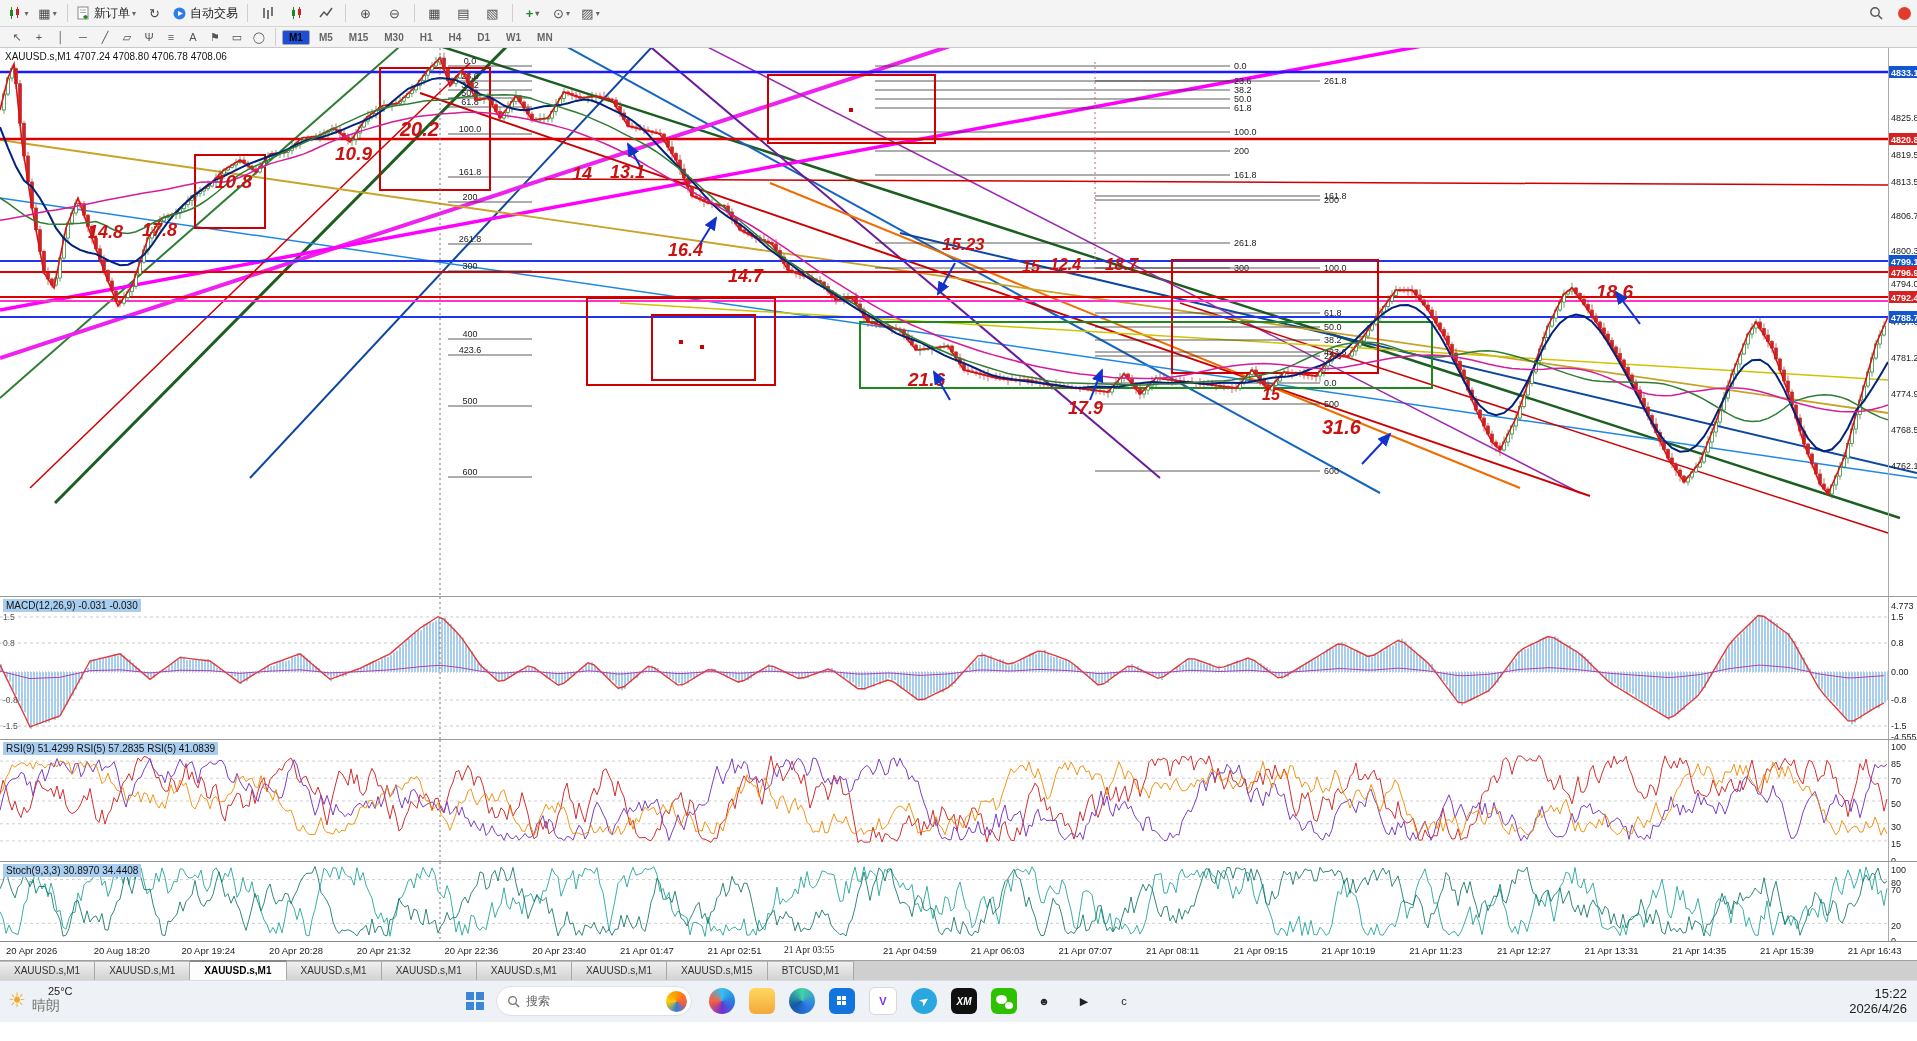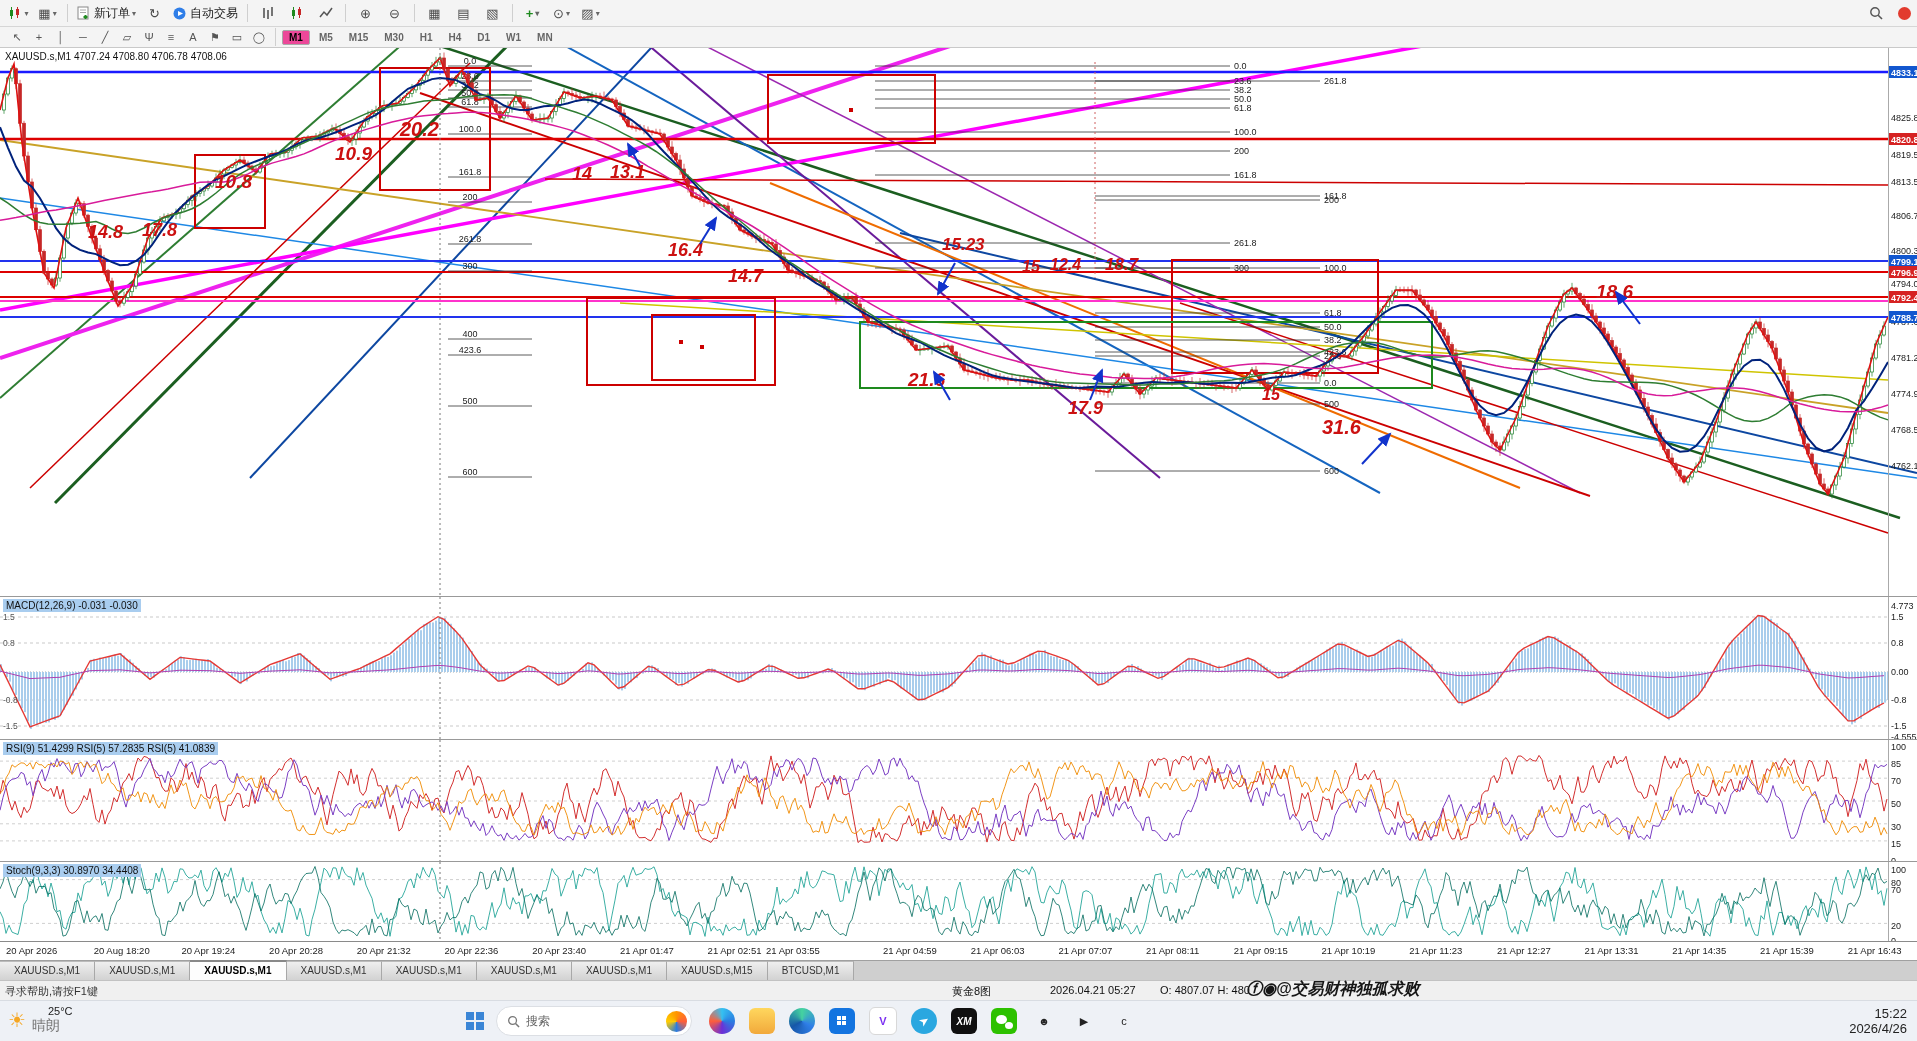--- a/index.html
+++ b/index.html
@@ -12,21 +12,21 @@
   .tb-right{display:flex;align-items:center;padding-right:6px;gap:8px;}
   .tb-btn{display:inline-flex;align-items:center;justify-content:center;height:21px;min-width:21px;
           padding:0 3px;margin:0 1px;border-radius:3px;font-size:13px;color:#4a4a4a;cursor:default;}
   .tb-btn .lbl{font-size:12px;margin-left:4px;color:#222;}
   .tb-btn .caret{font-size:8px;margin-left:2px;color:#666;}
   .tb-btn.green{color:#1e8a1e;font-weight:bold;}
   .sep{width:1px;height:18px;background:#cfcfcf;margin:0 5px;flex:none;}
   .tool-btn{display:inline-flex;align-items:center;justify-content:center;width:20px;height:17px;margin:0 1px;
             font-size:11px;color:#555;border-radius:2px;}
   .tf-btn{font-size:10px;font-weight:bold;color:#666;padding:1px 6px;margin:0 1px;border:1px solid transparent;border-radius:2px;}
-  .tf-btn.active{background:#ec4899;border-color:#a9a9a9;color:#000;}
+  .tf-btn.active{background:#1d4ed8;border-color:#a9a9a9;color:#000;}
   .badge{width:13px;height:13px;border-radius:50%;background:#e23b2e;display:inline-block;}
   
   .chart-area{position:relative;width:1917px;background:#fff;}
   .panel{position:relative;width:1917px;}
   .panel svg{display:block;}
   .chart-title{position:absolute;left:5px;top:3px;font-size:10px;font-weight:normal;color:#111;}
   .chip{position:absolute;left:3px;top:2px;font-size:10px;color:#111;background:#a9cdef;padding:0 3px;line-height:13px;}
   .time-axis{position:relative;height:18px;border-top:1px solid #8a8a8a;background:#fff;font-size:9.5px;color:#222;}
   .time-axis span{position:absolute;top:3px;white-space:nowrap;}
   
@@ -2024,21 +2024,21 @@
     <div class="time-axis" id="time-axis">
         <span style="left: 6px;">20 Apr 2026</span>
         <span style="left: 93.7px;">20 Aug 18:20</span>
         <span style="left: 181.4px;">20 Apr 19:24</span>
         <span style="left: 269.1px;">20 Apr 20:28</span>
         <span style="left: 356.8px;">20 Apr 21:32</span>
         <span style="left: 444.5px;">20 Apr 22:36</span>
         <span style="left: 532.2px;">20 Apr 23:40</span>
         <span style="left: 619.9px;">21 Apr 01:47</span>
         <span style="left: 707.6px;">21 Apr 02:51</span>
-        <span style="left: 766px;">21 Apr 03:55</span>
+        <span style="left: 784px; font-family: Liberation Serif, serif;">21 Apr 03:55</span>
         <span style="left: 883px;">21 Apr 04:59</span>
         <span style="left: 970.7px;">21 Apr 06:03</span>
         <span style="left: 1058.4px;">21 Apr 07:07</span>
         <span style="left: 1146.1px;">21 Apr 08:11</span>
         <span style="left: 1233.8px;">21 Apr 09:15</span>
         <span style="left: 1321.5px;">21 Apr 10:19</span>
         <span style="left: 1409.2px;">21 Apr 11:23</span>
         <span style="left: 1496.9px;">21 Apr 12:27</span>
         <span style="left: 1584.6px;">21 Apr 13:31</span>
         <span style="left: 1672.3px;">21 Apr 14:35</span>
@@ -2052,27 +2052,20 @@
       <div class="tab">XAUUSD.s,M1</div>
       <div class="tab active">XAUUSD.s,M1</div>
       <div class="tab">XAUUSD.s,M1</div>
       <div class="tab">XAUUSD.s,M1</div>
       <div class="tab">XAUUSD.s,M1</div>
       <div class="tab">XAUUSD.s,M1</div>
       <div class="tab">XAUUSD.s,M15</div>
       <div class="tab">BTCUSD,M1</div>
     </div>
 
-  <div class="statusbar">
-    <span class="sb-help">寻求帮助,请按F1键</span>
-    <span class="sb-item" style="left:952px">黄金8图</span>
-    <span class="sb-item" style="left:1050px">2026.04.21 05:27</span>
-    <span class="sb-item" style="left:1160px">O: 4807.07   H: 480</span>
-    <span class="watermark">ⓕ◉@交易财神独孤求败</span>
-  </div>
 
   <div class="taskbar">
     <div class="weather">
       <span class="sun">☀</span>
       <div>
         <div class="temp">25°C</div>
         <div class="desc">晴朗</div>
       </div>
     </div>
     <div class="tb-center">

